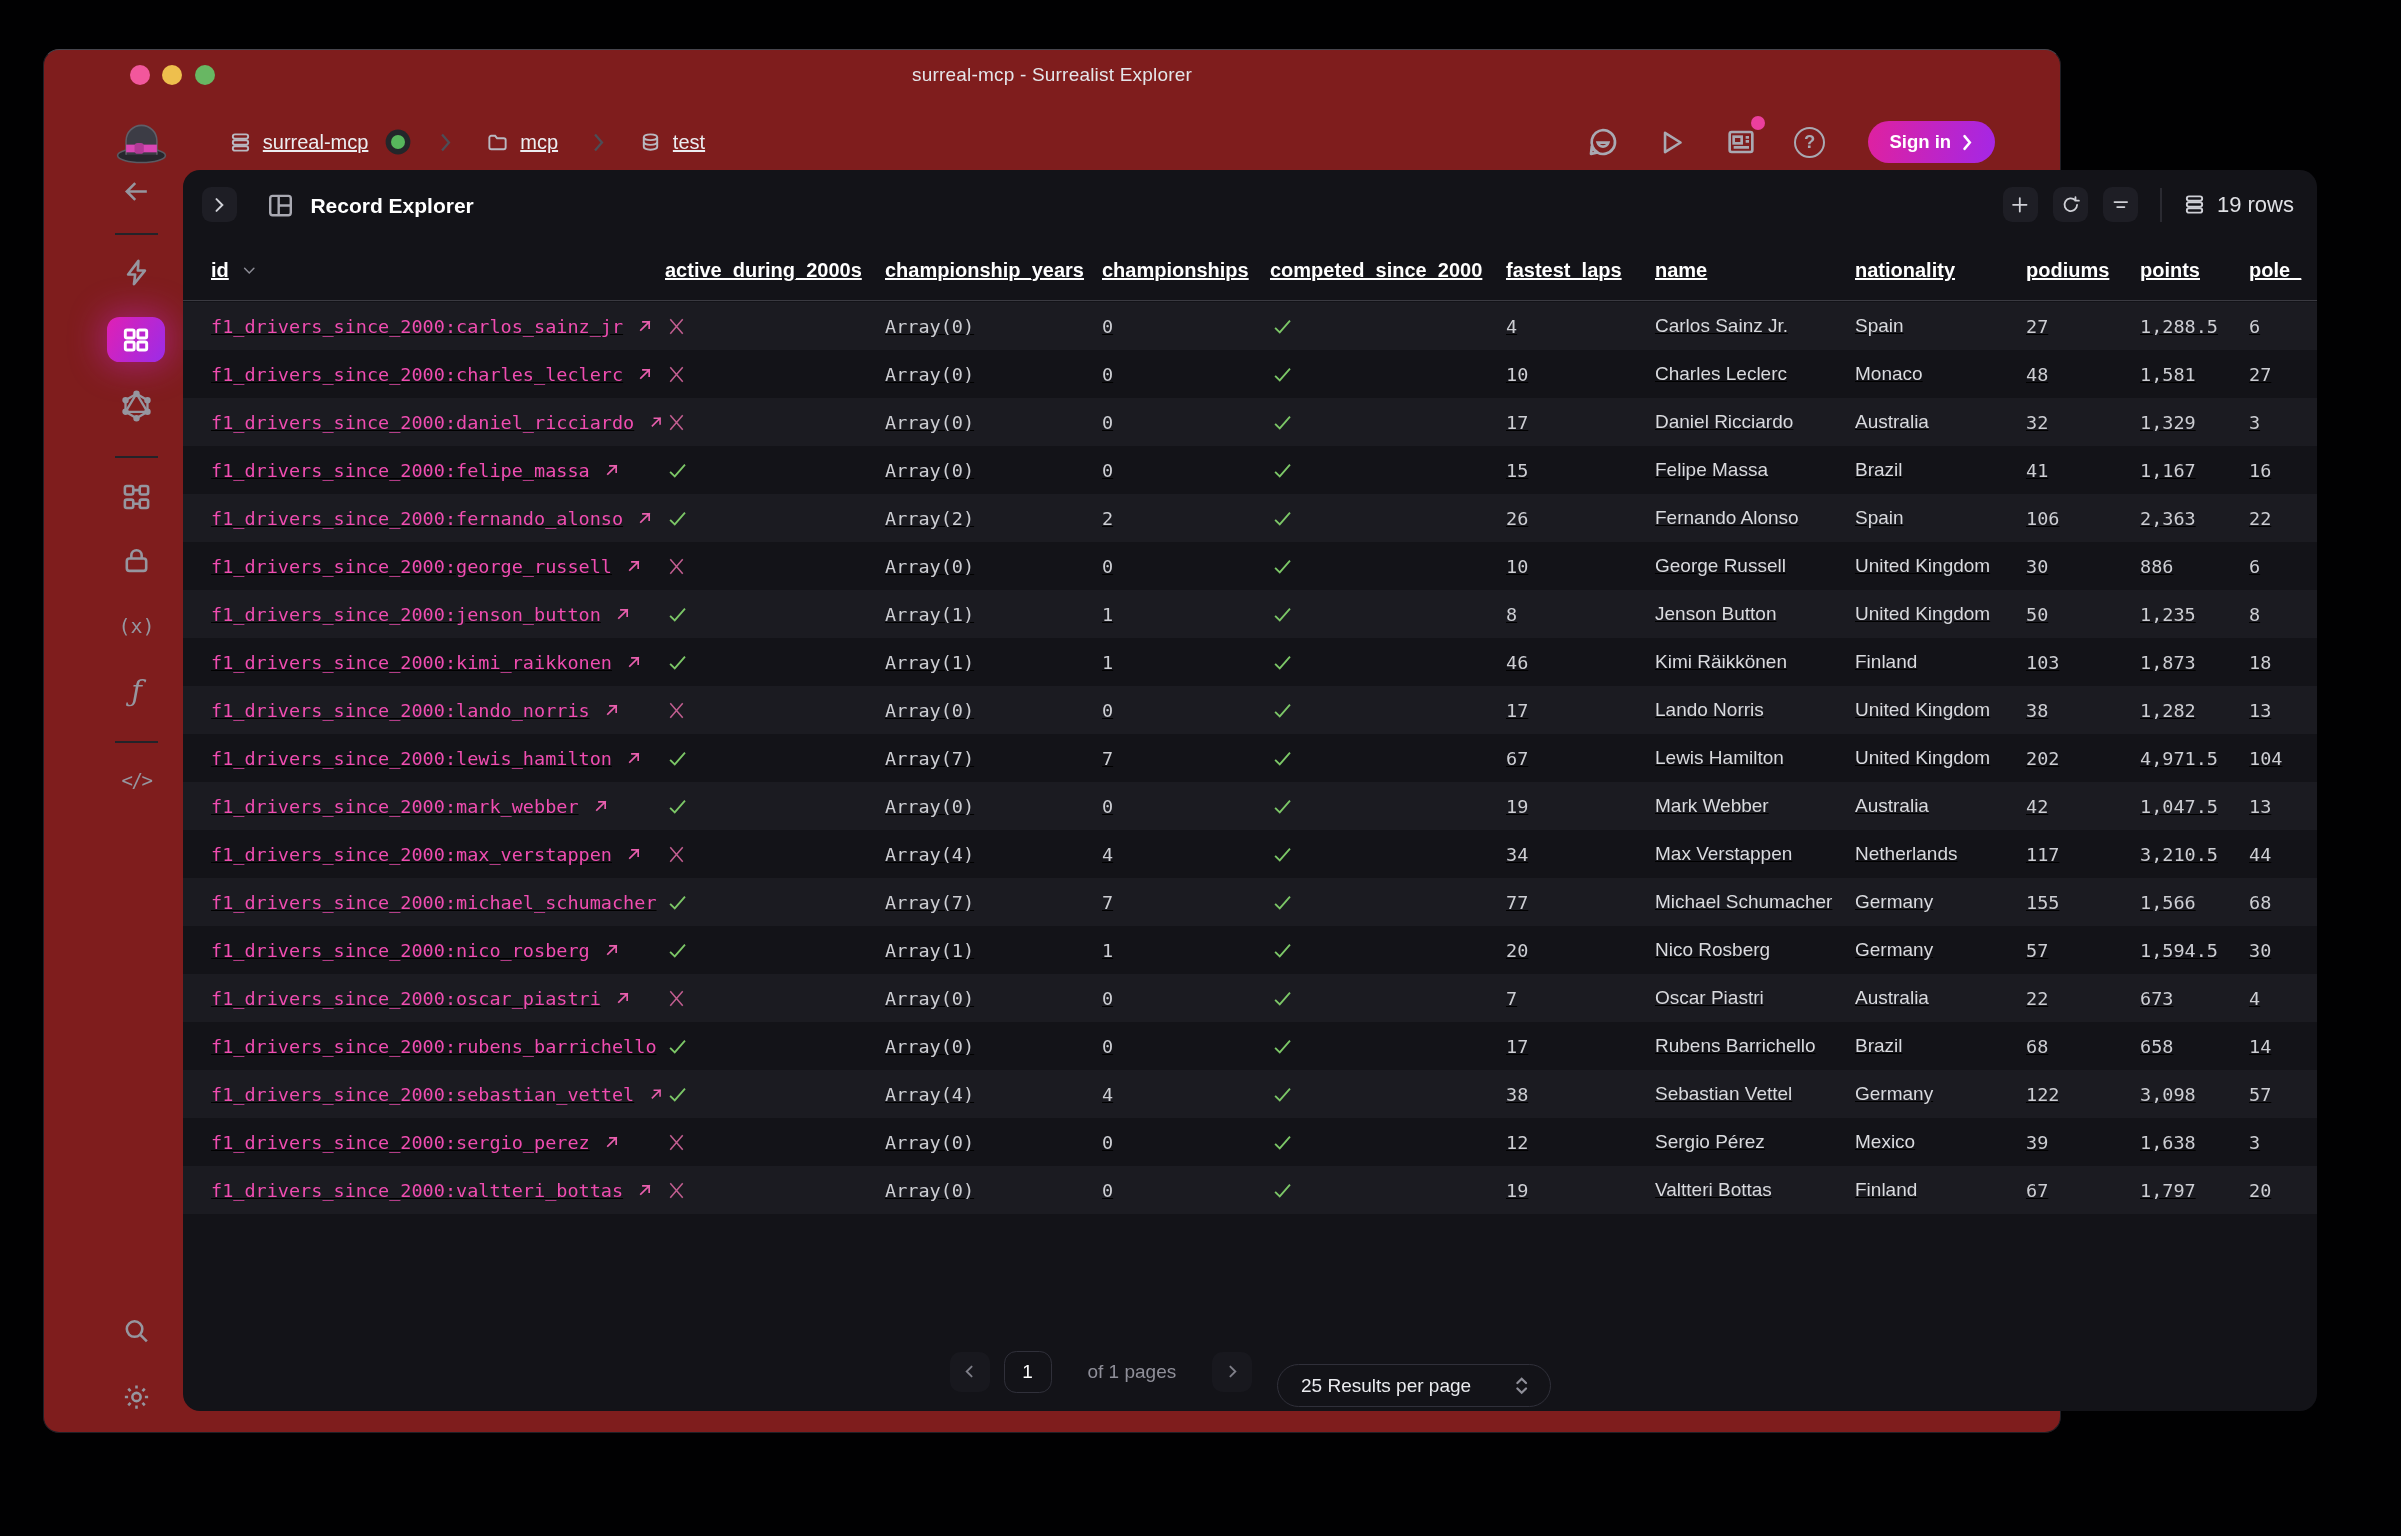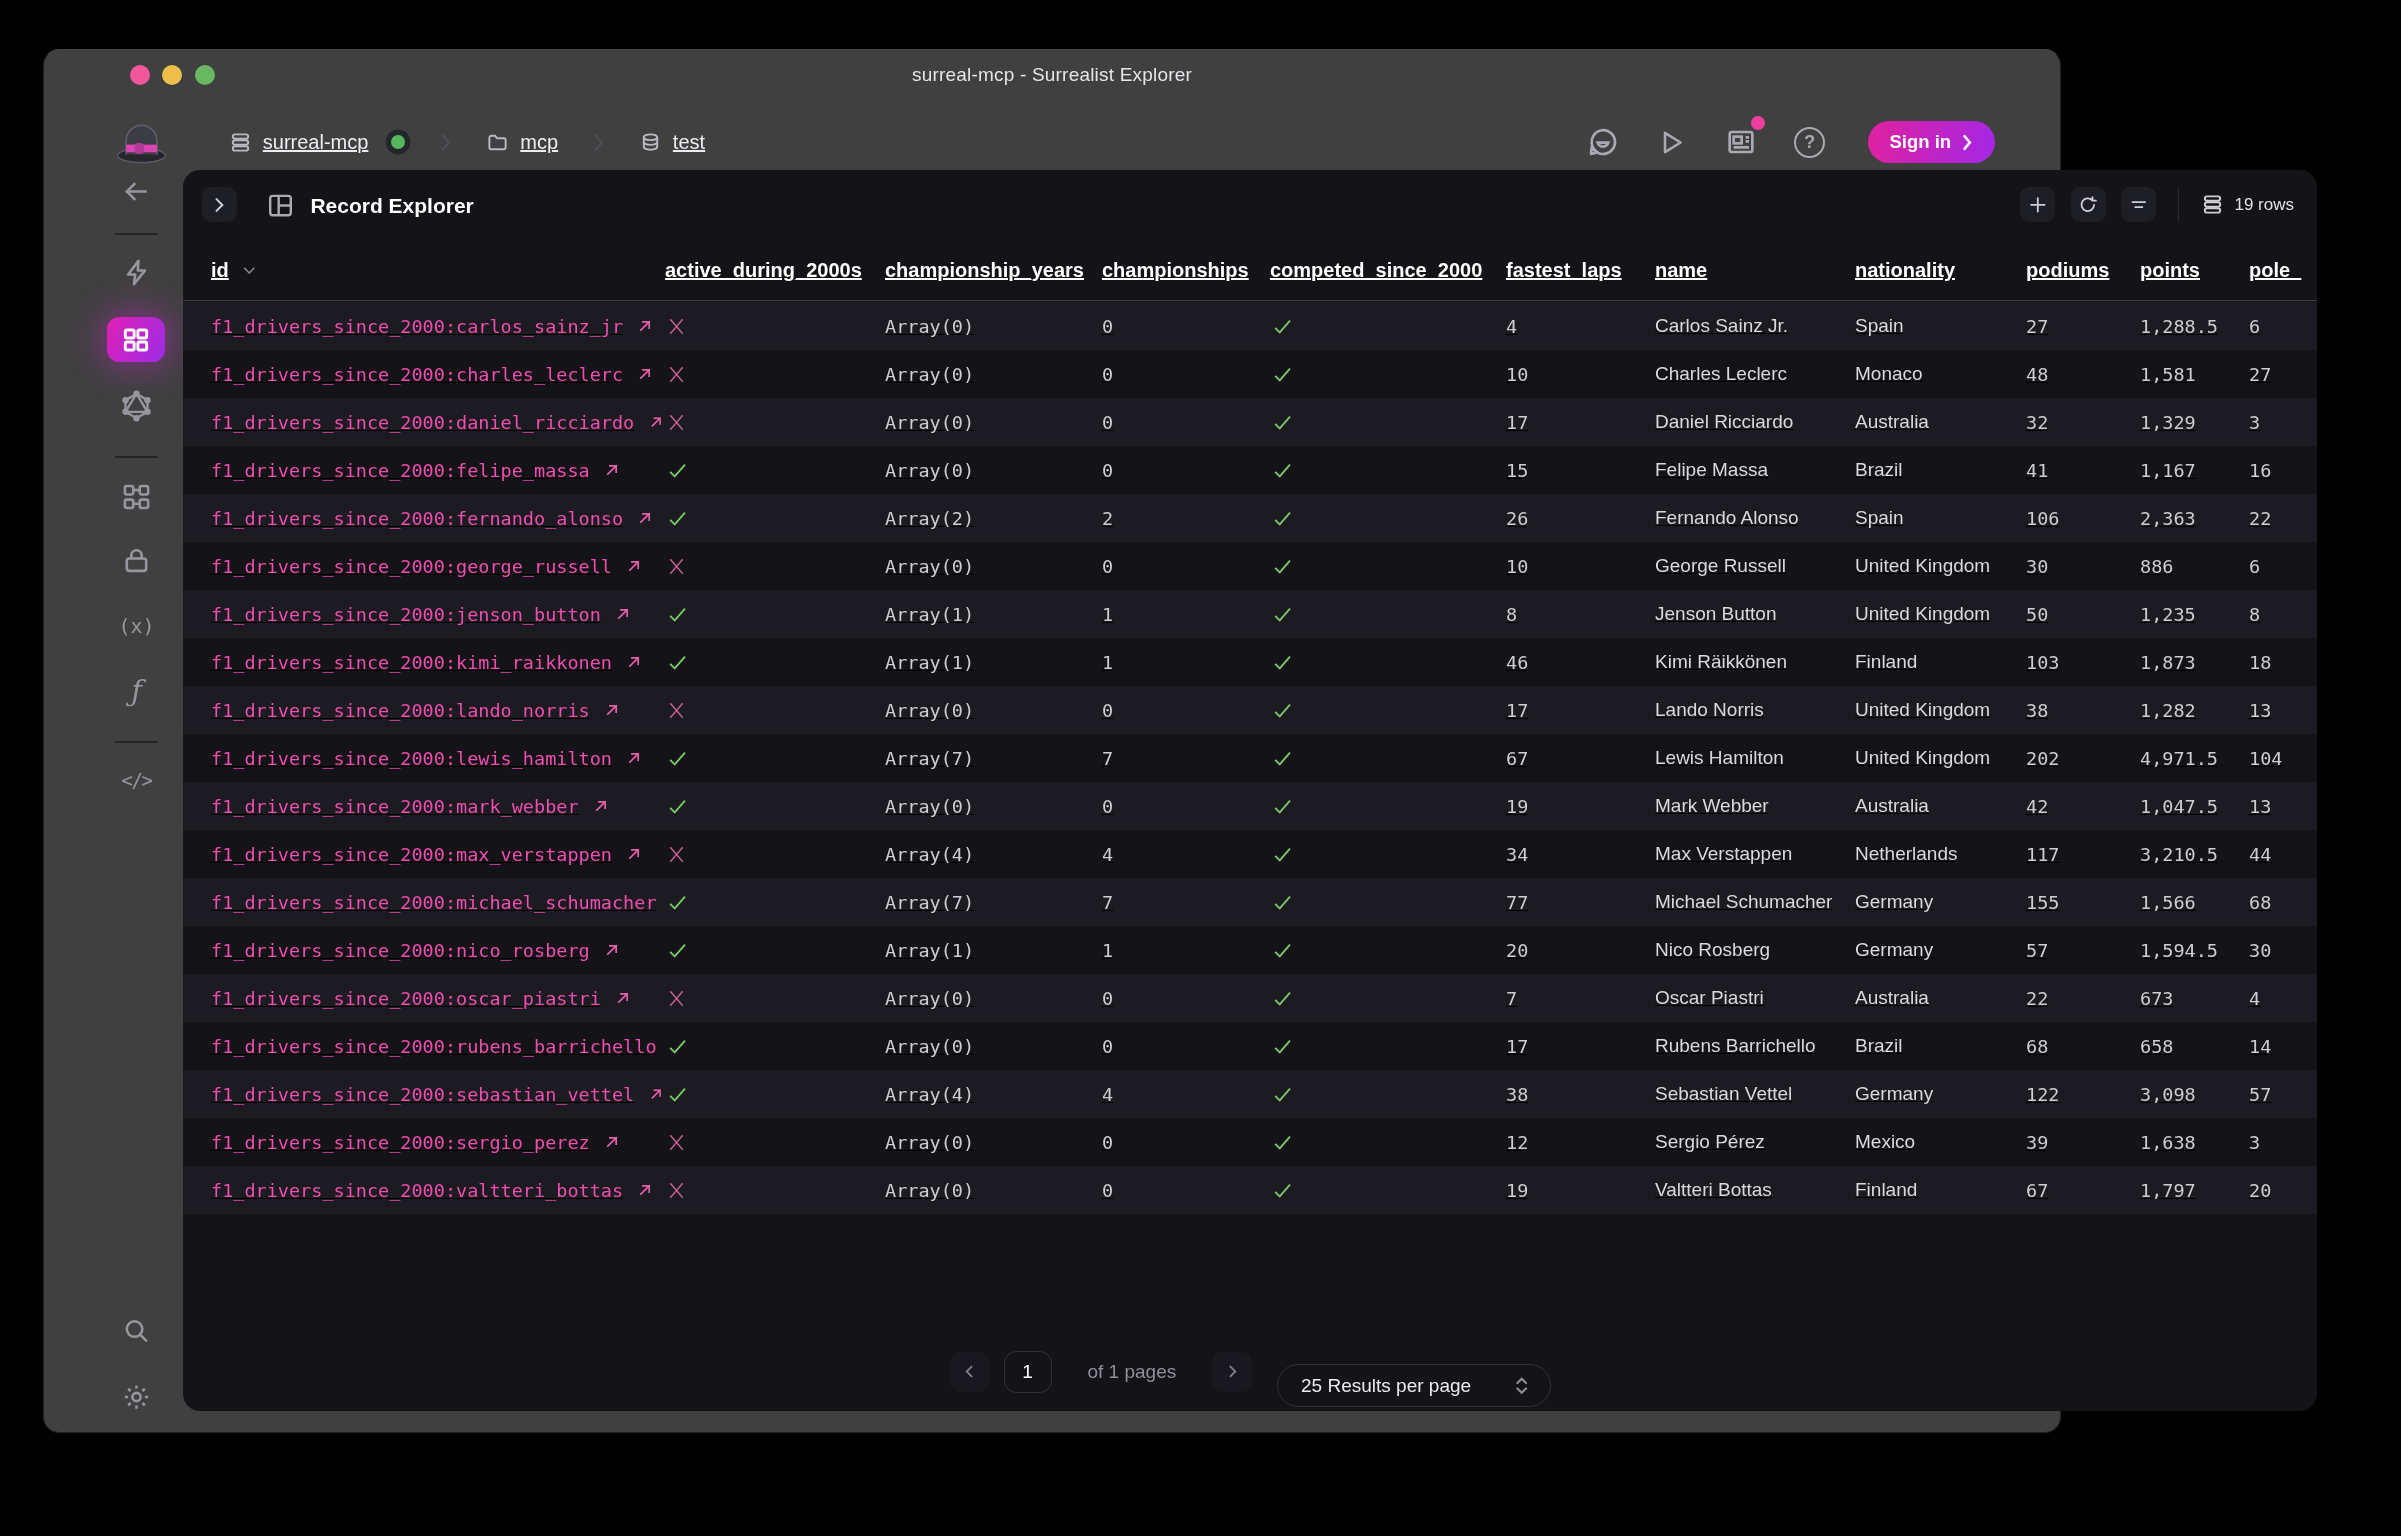--- a/index.html
+++ b/index.html
@@ -5,21 +5,21 @@
   * { box-sizing: border-box; margin: 0; padding: 0; }
   html,body { width:2401px; height:1536px; }
   body {
     background:#010102;
     font-family:"Liberation Sans", sans-serif;
     position:relative; overflow:hidden;
     -webkit-font-smoothing:antialiased;
   }
   .window {
     position:absolute; left:43px; top:49px; width:2018px; height:1384px;
-    background:#404040; border-radius:16px;
+    background:#7f1d1d; border-radius:16px;
     border:0.8px solid #1f1f25; border-top:1.5px solid #45454d;
   }
   
   .titlebar { position:relative; height:49px; }
   .traffic-lights { position:absolute; left:86px; top:15.4px; display:flex; gap:12.3px; }
   .traffic { width:20px; height:20px; border-radius:50%; }
   .window-title {
     position:absolute; inset:0; display:flex; align-items:center; justify-content:center;
     color:#e4e5e9; font-size:19px; letter-spacing:0.2px;
   }
@@ -64,21 +64,21 @@
     position:absolute; left:18.5px; top:17px; width:35px; height:35px; border-radius:9.2px;
     background:#1e1e25; border:none; cursor:pointer; display:flex; align-items:center; justify-content:center;
   }
   .panel-title { position:absolute; left:83px; top:0; height:71px; display:flex; align-items:center; gap:15.4px; color:#fff; font-size:21px; font-weight:bold; }
   .toolbar-right { position:absolute; right:23px; top:17px; display:flex; align-items:center; }
   .tool-btn {
     width:35px; height:35px; border-radius:9.2px; background:#1e1e25; border:none; cursor:pointer;
     display:flex; align-items:center; justify-content:center; margin-left:15.4px;
   }
   .tool-divider { width:1.5px; height:34px; background:#2a2a31; margin:0 21.6px; }
-  .rows-count { display:flex; align-items:center; gap:10.8px; color:#e0e1e5; font-size:17px; }
+  .rows-count { display:flex; align-items:center; gap:10.8px; color:#e0e1e5; font-size:22px; }
   
   .cols {
     display:grid;
     grid-template-columns:454px 220px 217px 168px 236px 149px 200px 171px 114px 109px minmax(31px,1fr);
     align-items:center;
     text-decoration:underline;
   }
   .thead {
     position:absolute; left:0; right:0; top:71px; height:60px;
     padding-left:28px; border-bottom:1.5px solid #3a3a41;

